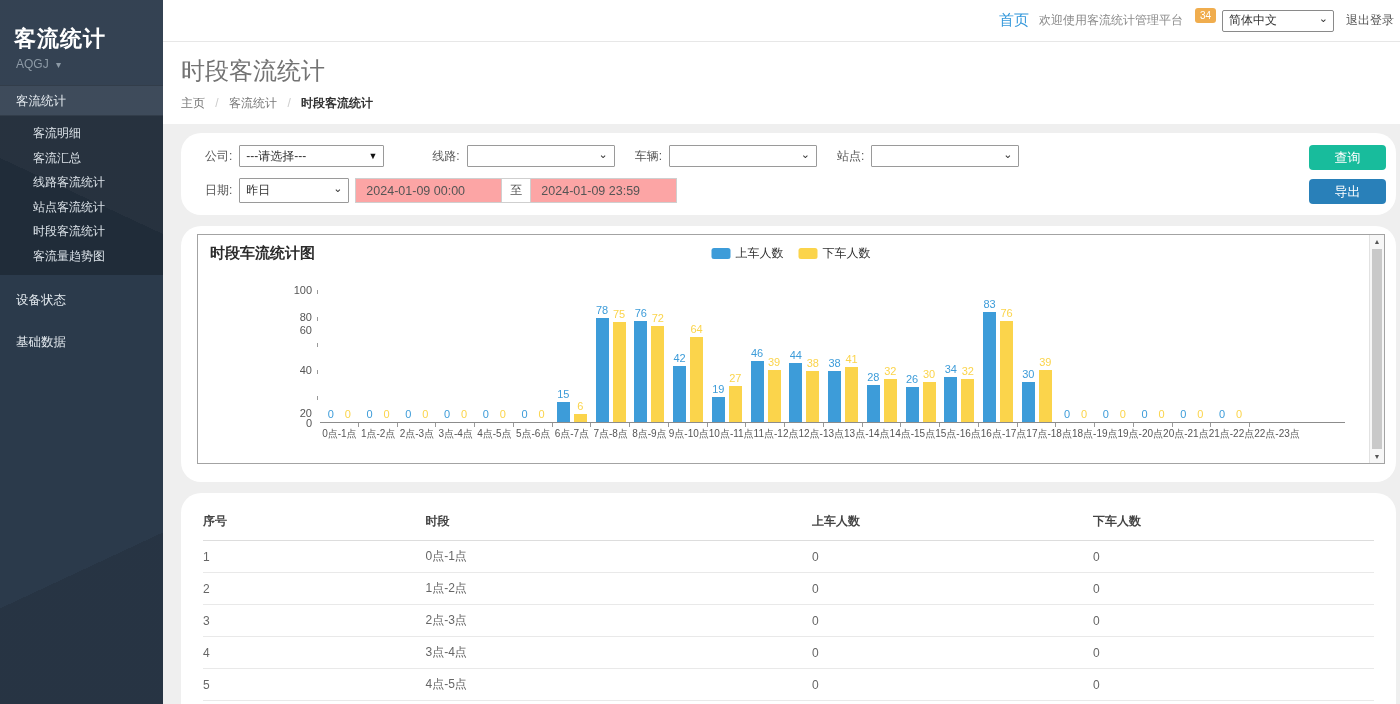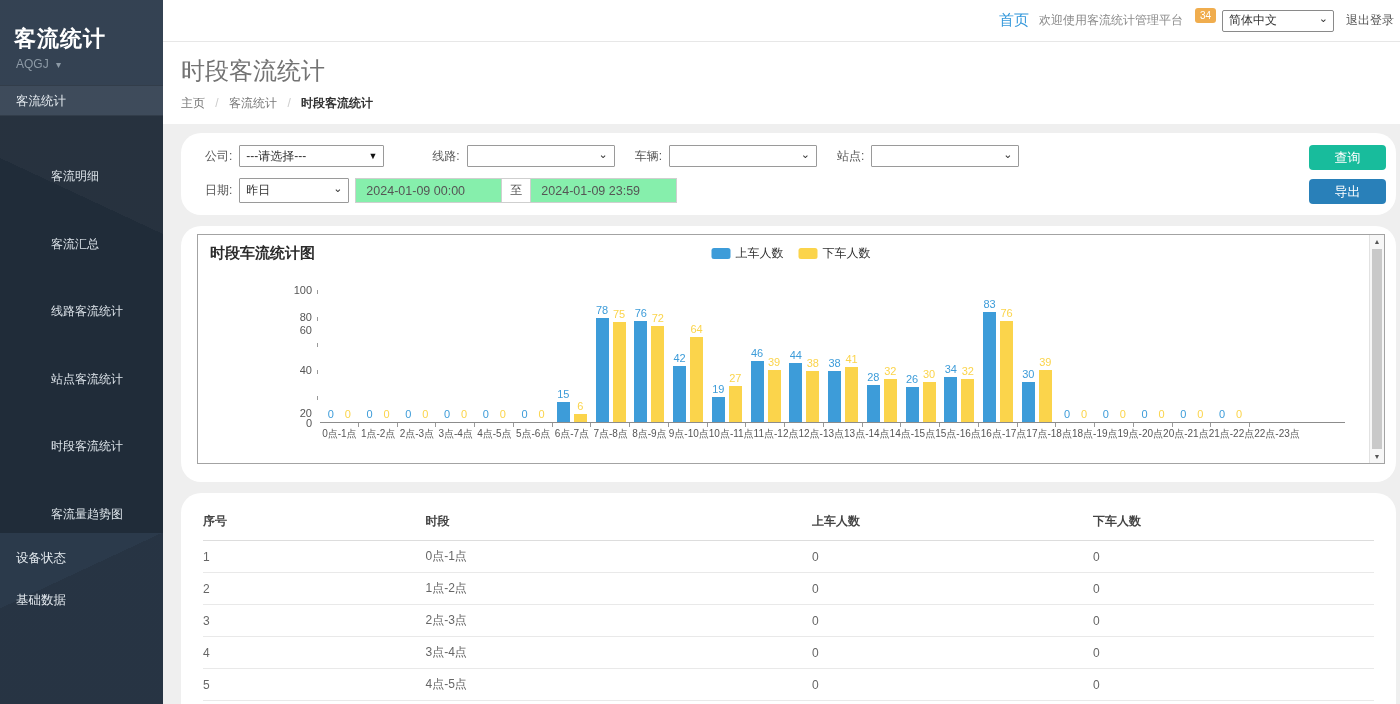--- a/index.html
+++ b/index.html
@@ -15,22 +15,22 @@
       #2b3a4b; }
   .logo { font-size:22px; font-weight:bold; padding:24px 14px 0 14px; letter-spacing:1px; }
   .org { font-size:12px; font-weight:bold; padding:22px 16px 0 16px; }
   .orgcode { font-size:12px; color:#8d9aa6; padding:3px 16px 14px 16px; cursor:pointer; }
   .orgcode .caret { font-size:10px; margin-left:4px; color:#8d9aa6; }
   .menu-section { height:31px; line-height:31px; padding-left:16px; font-size:12.5px;
     color:#e4eaef; cursor:pointer; }
   .menu-section.hl { background:rgba(255,255,255,0.05);
     border-top:1px solid rgba(0,0,0,0.18); border-bottom:1px solid rgba(0,0,0,0.18); }
   .submenu { background:rgba(0,0,0,0.24); padding:5px 0 7px 0; }
-  .subitem { height:24.5px; line-height:24.5px; padding-left:51px; font-size:12px;
-    color:#dde4ea; cursor:pointer; white-space:nowrap;margin-top:43px; }
+  .subitem { height:24.5px; line-height:24.5px; padding-left:33px; font-size:12px;
+    color:#dde4ea; cursor:pointer; white-space:nowrap; }
   .menu-section.standalone { margin-top:8px; height:34px; line-height:34px; }
 
   
   .main { flex:1; display:flex; flex-direction:column; background:#efefef; }
   .topbar { height:42px; background:#fff; border-bottom:1px solid #e7e7e7;
     display:flex; align-items:center; justify-content:flex-end; padding-right:6px; }
   .home { color:#3498db; font-size:15px; margin-right:10px; cursor:pointer; text-decoration:none; }
   .welcome { color:#8a8a8a; font-size:12px; margin-right:12px; }
   .badge { background:#f0ad4e; color:#fff; font-size:10px; border-radius:3px;
     padding:2px 5px; align-self:flex-start; margin-top:8px; margin-right:6px; cursor:pointer; }
@@ -56,21 +56,21 @@
   .frow + .frow { margin-top:11px; }
   .flabel { font-size:12px; color:#555; margin-right:7px; white-space:nowrap; }
   .sel { height:22px; border:1px solid #9a9a9a; background:#fff; border-radius:1px;
     display:flex; align-items:center; justify-content:space-between;
     font-size:12px; color:#333; padding:0 6px; cursor:pointer; }
   .sel.company { width:145px; margin-right:48px; }
   .sel.plain { width:148px; margin-right:20px; }
   .sel .tri { font-size:9px; color:#111; }
   .sel .chev { font-size:11px; color:#333; margin-top:-4px; }
   .sel.date-preset { width:110px; height:25px; margin-right:6px;gap:47px; }
-  .dateinput { width:147px; height:25px; background:#86efac; border:1px solid #cfcfcf;
+  .dateinput { width:147px; height:25px; background:#fca5a5; border:1px solid #cfcfcf;
     font-size:12.5px; color:#555; display:flex; align-items:center; padding-left:10px; }
   .tobox { width:28px; height:25px; background:#fff; border-top:1px solid #cfcfcf;
     border-bottom:1px solid #cfcfcf; display:flex; align-items:center; justify-content:center;
     font-size:12px; color:#555; }
   .btn-col { position:absolute; right:10px; top:12px; display:flex; flex-direction:column; gap:9px; }
   .btn { width:77px; height:25px; border:none; border-radius:4px; color:#fff;
     font-size:13px; cursor:pointer; font-family:inherit; }
   .btn.query { background:#18bc9c; }
   .btn.export { background:#2980b9; }
 

